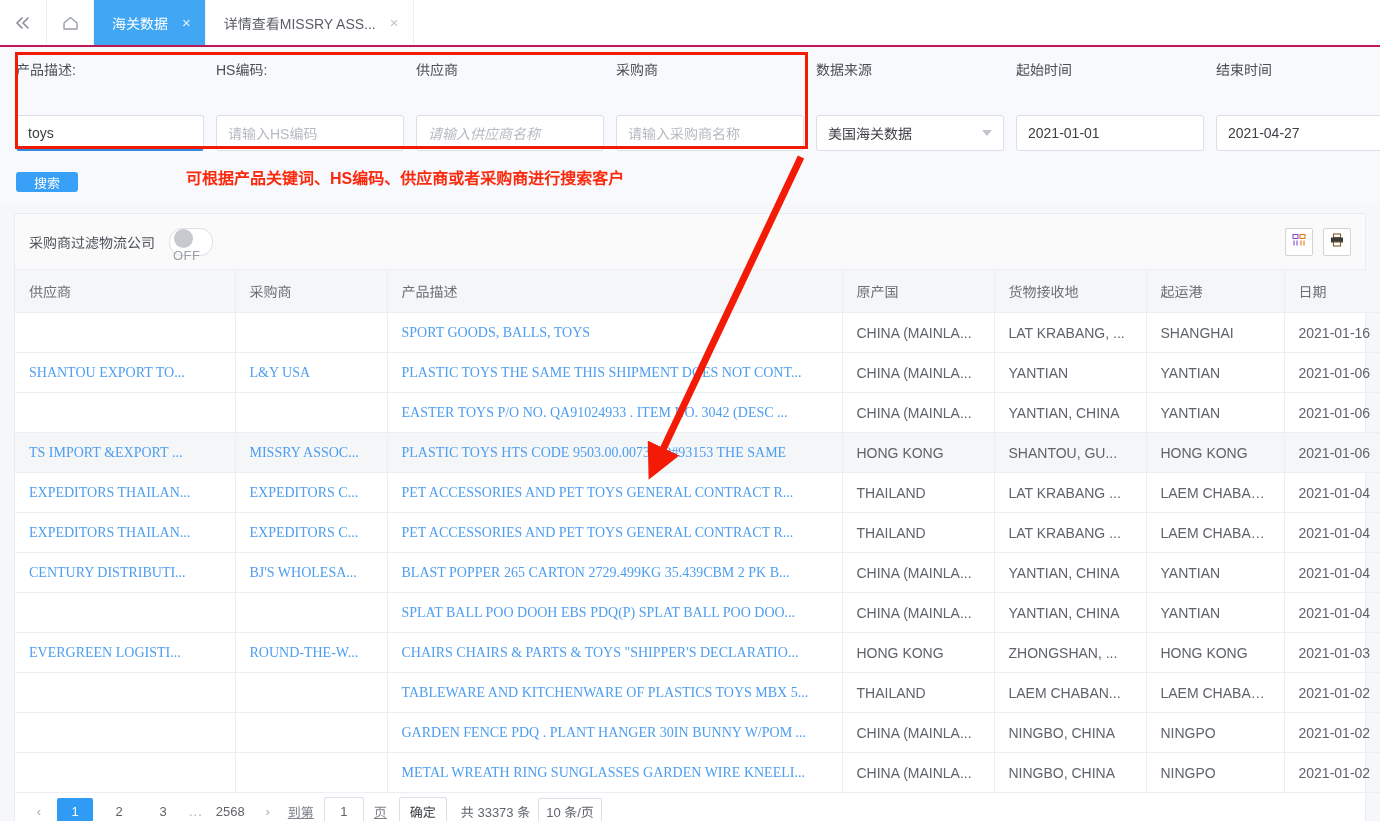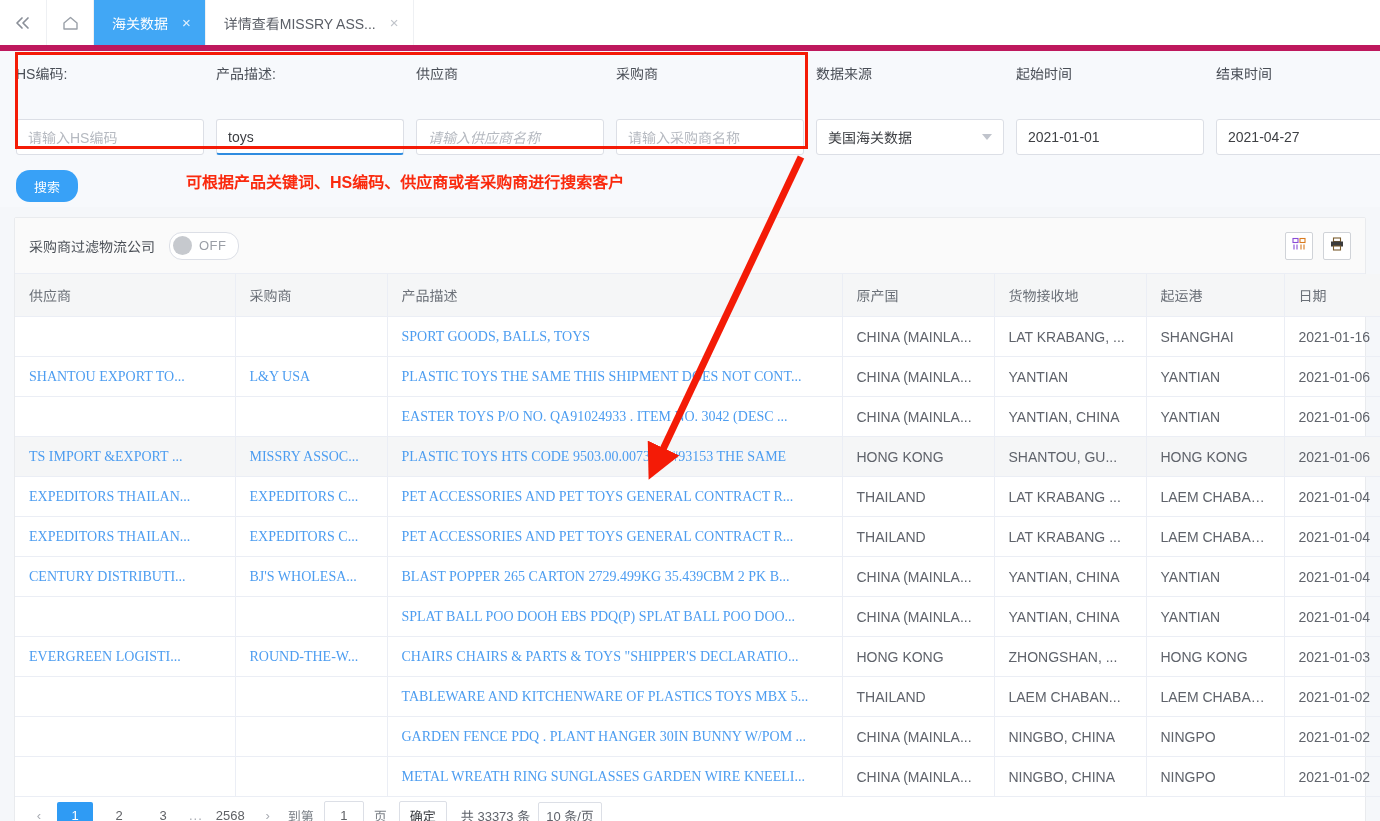--- a/index.html
+++ b/index.html
@@ -9,21 +9,21 @@
     background:#f5f7fa;
     font-family:"Liberation Sans","DejaVu Sans",sans-serif;
     font-size:14px;color:#606266;
     -webkit-font-smoothing:antialiased;
   }
   .app{position:relative;width:1380px;height:821px;}
 
   
   .tabbar{
     display:flex;align-items:stretch;height:45px;background:#fff;
-    border-bottom:6px solid #be185d;
+    border-bottom:2px solid #be185d;
     text-align:center;
   }
   .tb-btn{
     width:46px;display:flex;align-items:center;justify-content:center;
     border-right:1px solid #eef0f3;color:#909399;
   }
   .tb-btn svg{display:block;}
   .tab{
     display:flex;align-items:center;gap:14px;
     padding:0 14px 0 18px;
@@ -68,21 +68,21 @@
   .f-buy{width:200px;}
   .f-src{width:205px;}
   .f-start{width:205px;}
   .f-end{width:200px;}
   .caret{
     width:0;height:0;border-left:5px solid transparent;border-right:5px solid transparent;
     border-top:6px solid #c0c4cc;margin-left:8px;flex:none;
   }
   .search-btn{
     margin:10px 0 0 16px;display:inline-flex;align-items:center;justify-content:center;
-    width:62px;height:32px;background:#38a1f7;color:#fff;border-radius:14px;
+    width:62px;height:20px;background:#38a1f7;color:#fff;border-radius:3px;
     font-size:13px;cursor:pointer;
   }
   .btn-row{display:flex;align-items:center;height:52px;}
   .annot-text{
     margin-left:108px;color:#fa2a0e;font-size:16px;font-weight:bold;white-space:nowrap;
   }
 
   
   .redbox{
     position:absolute;left:15px;top:52px;width:793px;height:97px;
@@ -95,21 +95,21 @@
     margin:10px 14px 0 14px;background:#fff;border:1px solid #e9ebee;
     border-radius:2px;box-sizing:border-box;
   }
   .card-top{
     height:56px;display:flex;align-items:center;padding:0 14px;box-sizing:border-box;
     background:#fafafa;border-bottom:1px solid #ebeef5;justify-content:space-between;
   }
   .filter-label{font-size:14px;color:#4c5158;margin-right:14px;}
   .switch{
     display:inline-flex;align-items:center;height:26px;border:1px solid #dcdfe6;
-    border-radius:13px;background:#fff;padding:0 11px 0 3px;cursor:pointer;
+    border-radius:13px;background:#fff;padding:0 11px 0 3px;cursor:pointer;flex-direction:column;
   }
   .switch .knob{
     width:19px;height:19px;border-radius:50%;background:#c6c9ce;margin-right:7px;flex:none;
   }
   .switch .sw-txt{font-size:13px;color:#9a9ea6;letter-spacing:.5px;}
   .top-actions{margin-left:auto;display:flex;gap:10px;align-items:center;}
   .icon-btn{
     width:26px;height:26px;border:1px solid #d0d3d8;border-radius:2px;background:#fff;
     display:flex;align-items:center;justify-content:center;cursor:pointer;
   }
@@ -196,28 +196,28 @@
     </div>
     <div class="tab">
       <span class="tab-label">详情查看MISSRY ASS...</span>
       <span class="tab-close">×</span>
     </div>
   </div>
 
   <div class="search-wrap">
     <div class="search-grid">
 
+      <div class="field f-prod">
+        <div class="lbl">产品描述:</div>
+        <div class="inp w-prod focused">toys</div>
+      </div>
+
       <div class="field f-hs">
         <div class="lbl">HS编码:</div>
         <div class="inp w-hs ph">请输入HS编码</div>
-      </div>
-
-      <div class="field f-prod">
-        <div class="lbl">产品描述:</div>
-        <div class="inp w-prod focused">toys</div>
       </div>
 
       <div class="field f-sup">
         <div class="lbl">供应商</div>
         <div class="inp w-sup ph">请输入供应商名称</div>
       </div>
 
       <div class="field f-buy">
         <div class="lbl">采购商</div>
         <div class="inp w-buy ph">请输入采购商名称</div>

